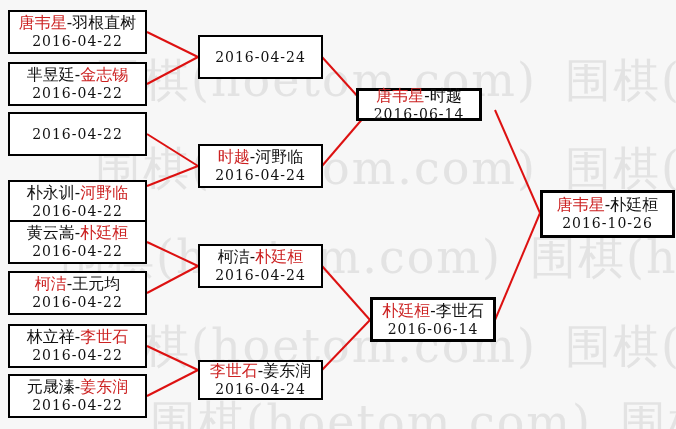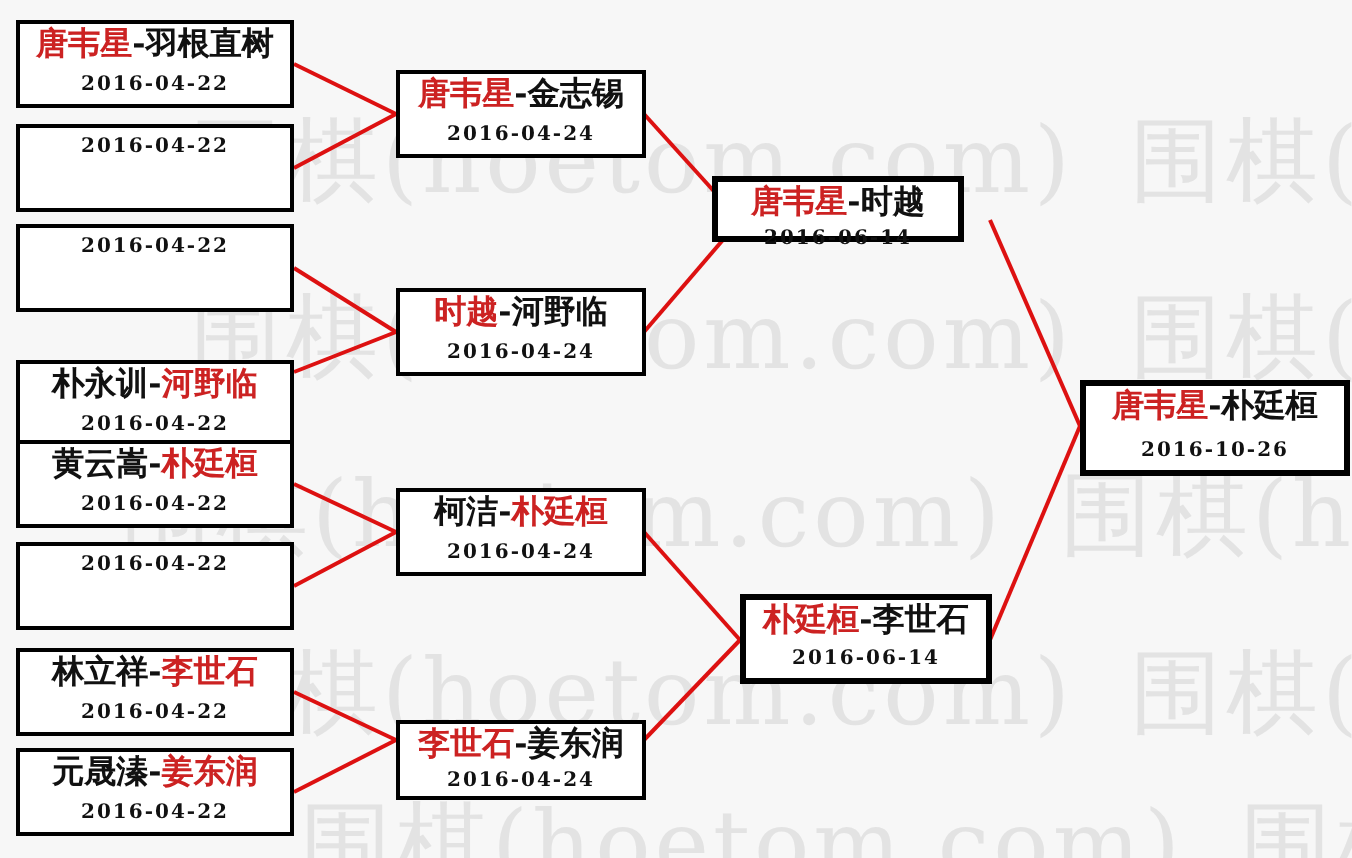--- a/index.html
+++ b/index.html
@@ -19,27 +19,27 @@
     position:absolute;white-space:nowrap;z-index:0;
     font-size:46px;letter-spacing:2px;color:var(--watermark-gray);
     user-select:none;
   }
   .wm-row span{margin-right:28px;}
   svg.wires{position:absolute;left:0;top:0;z-index:1;}
   .wire{stroke:var(--line-red);stroke-width:2;}
   .box{
     position:absolute;z-index:2;
     background:var(--box-bg);border:2px solid var(--box-border);
-    display:flex;flex-direction:column;justify-content:space-between;align-items:center;
-    text-align:center;font-size:16px;line-height:19px;font-weight:bold;
+    display:flex;flex-direction:column;justify-content:center;align-items:center;
+    text-align:center;font-size:16px;line-height:19px;
   }
   .box.heavy{border-width:3px;}
   .players{white-space:nowrap;}
   .win{color:var(--winner-red);}
-  .date{font-size:10px;letter-spacing:1px;}
+  .date{font-size:14px;letter-spacing:1px;}
 </style>
 </head>
 <body>
 
 <div class="wm-row" style="top:50px;left:95px"><span>围棋(hoetom.com)</span><span>围棋(hoetom.com)</span></div>
 <div class="wm-row" style="top:138px;left:95px"><span>围棋(hoetom.com)</span><span>围棋(hoetom.com)</span></div>
 <div class="wm-row" style="top:227px;left:60px"><span>围棋(hoetom.com)</span><span>围棋(hoetom.com)</span></div>
 <div class="wm-row" style="top:316px;left:95px"><span>围棋(hoetom.com)</span><span>围棋(hoetom.com)</span></div>
 <div class="wm-row" style="top:392px;left:150px"><span>围棋(hoetom.com)</span><span>围棋(hoetom.com)</span></div>
 
@@ -58,47 +58,48 @@
   <line class="wire" x1="322" y1="370" x2="370" y2="320"></line>
   <line class="wire" x1="495" y1="110" x2="540" y2="213"></line>
   <line class="wire" x1="495" y1="320" x2="540" y2="213"></line>
 </svg>
 
 <div class="box" style="left:8px;top:10px;width:139px;height:44px">
   <div class="players"><span class="win">唐韦星</span><span>-</span><span>羽根直树</span></div>
   <div class="date">2016-04-22</div>
 </div>
 <div class="box" style="left:8px;top:62px;width:139px;height:44px">
+  <div class="players"><span>芈昱廷</span><span>-</span><span class="win">金志锡</span></div>
   <div class="date">2016-04-22</div>
 </div>
 <div class="box" style="left:8px;top:112px;width:139px;height:44px">
   <div class="date">2016-04-22</div>
 </div>
 <div class="box" style="left:8px;top:180px;width:139px;height:44px">
   <div class="players"><span>朴永训</span><span>-</span><span class="win">河野临</span></div>
   <div class="date">2016-04-22</div>
 </div>
 <div class="box" style="left:8px;top:220px;width:139px;height:44px">
   <div class="players"><span>黄云嵩</span><span>-</span><span class="win">朴廷桓</span></div>
   <div class="date">2016-04-22</div>
 </div>
 <div class="box" style="left:8px;top:271px;width:139px;height:44px">
+  <div class="players"><span class="win">柯洁</span><span>-</span><span>王元均</span></div>
   <div class="date">2016-04-22</div>
 </div>
 <div class="box" style="left:8px;top:324px;width:139px;height:44px">
   <div class="players"><span>林立祥</span><span>-</span><span class="win">李世石</span></div>
   <div class="date">2016-04-22</div>
 </div>
 <div class="box" style="left:8px;top:374px;width:139px;height:44px">
   <div class="players"><span>元晟溱</span><span>-</span><span class="win">姜东润</span></div>
   <div class="date">2016-04-22</div>
 </div>
 
 <div class="box" style="left:198px;top:35px;width:125px;height:44px">
-  <div class="players"><span class="win">唐韦星</span><span>-</span><span>金志锡</span></div>
   <div class="date">2016-04-24</div>
 </div>
 <div class="box" style="left:198px;top:144px;width:125px;height:44px">
   <div class="players"><span class="win">时越</span><span>-</span><span>河野临</span></div>
   <div class="date">2016-04-24</div>
 </div>
 <div class="box" style="left:198px;top:244px;width:125px;height:44px">
   <div class="players"><span>柯洁</span><span>-</span><span class="win">朴廷桓</span></div>
   <div class="date">2016-04-24</div>
 </div>

